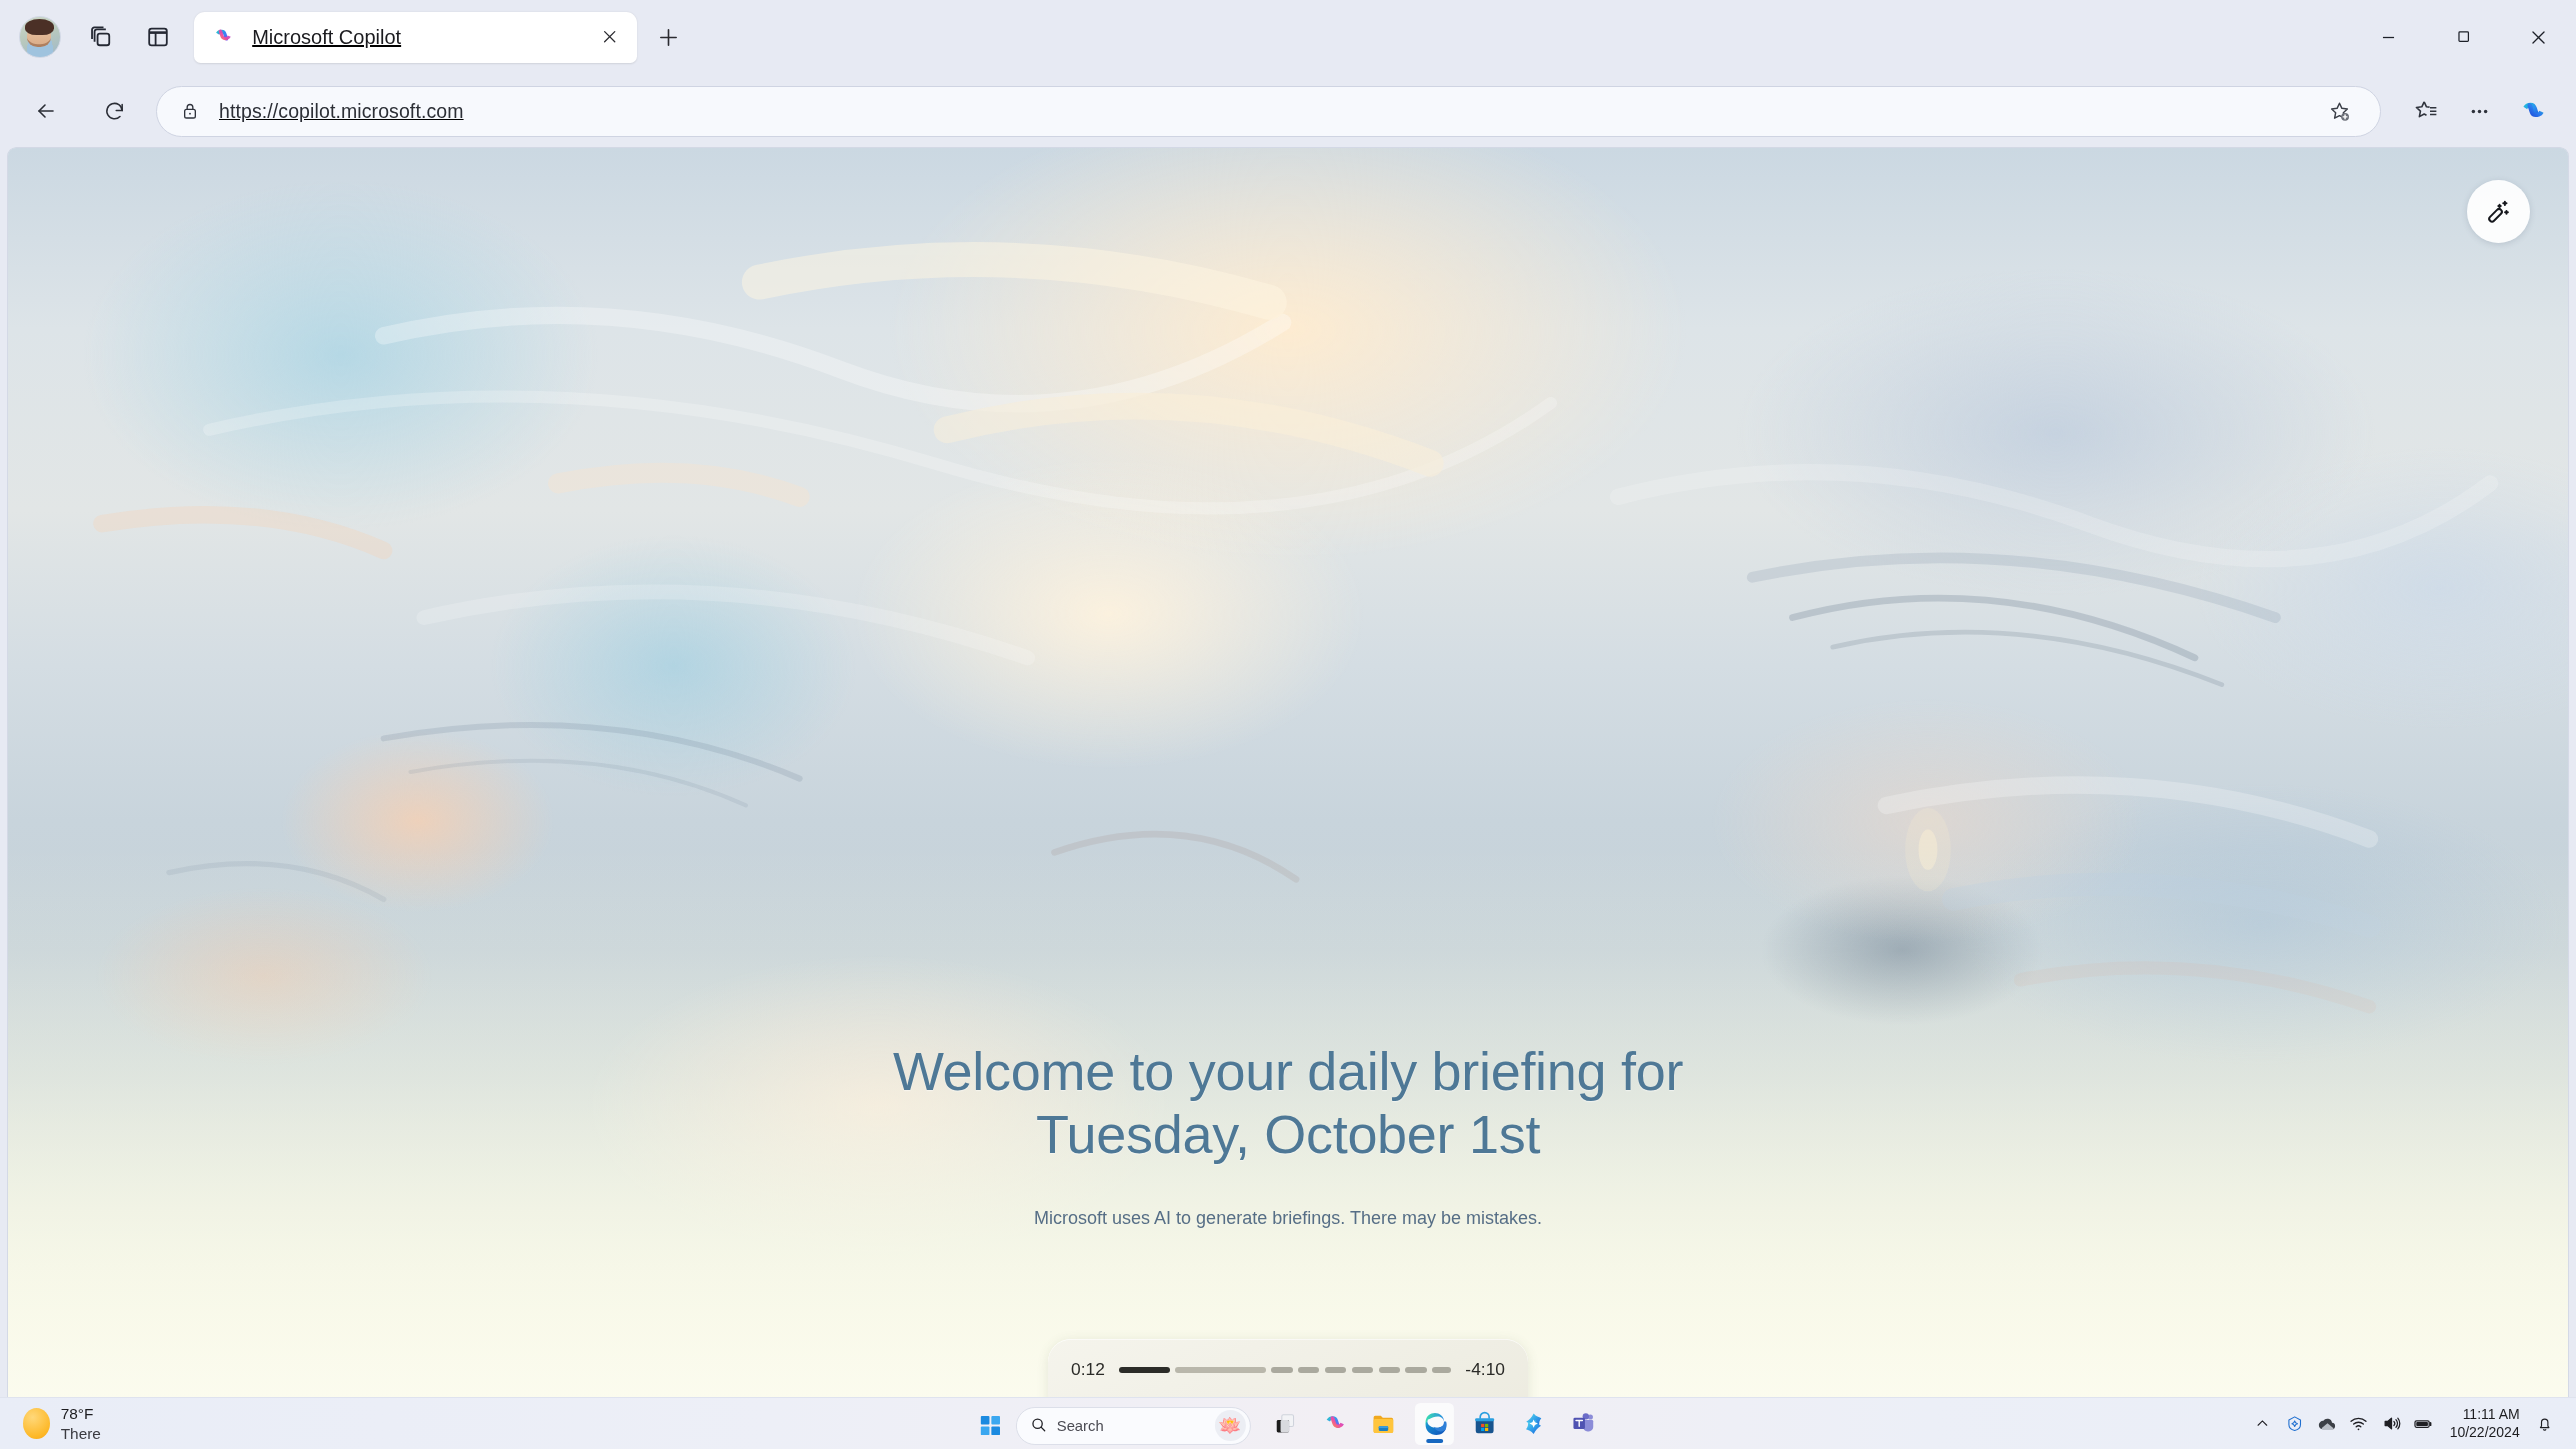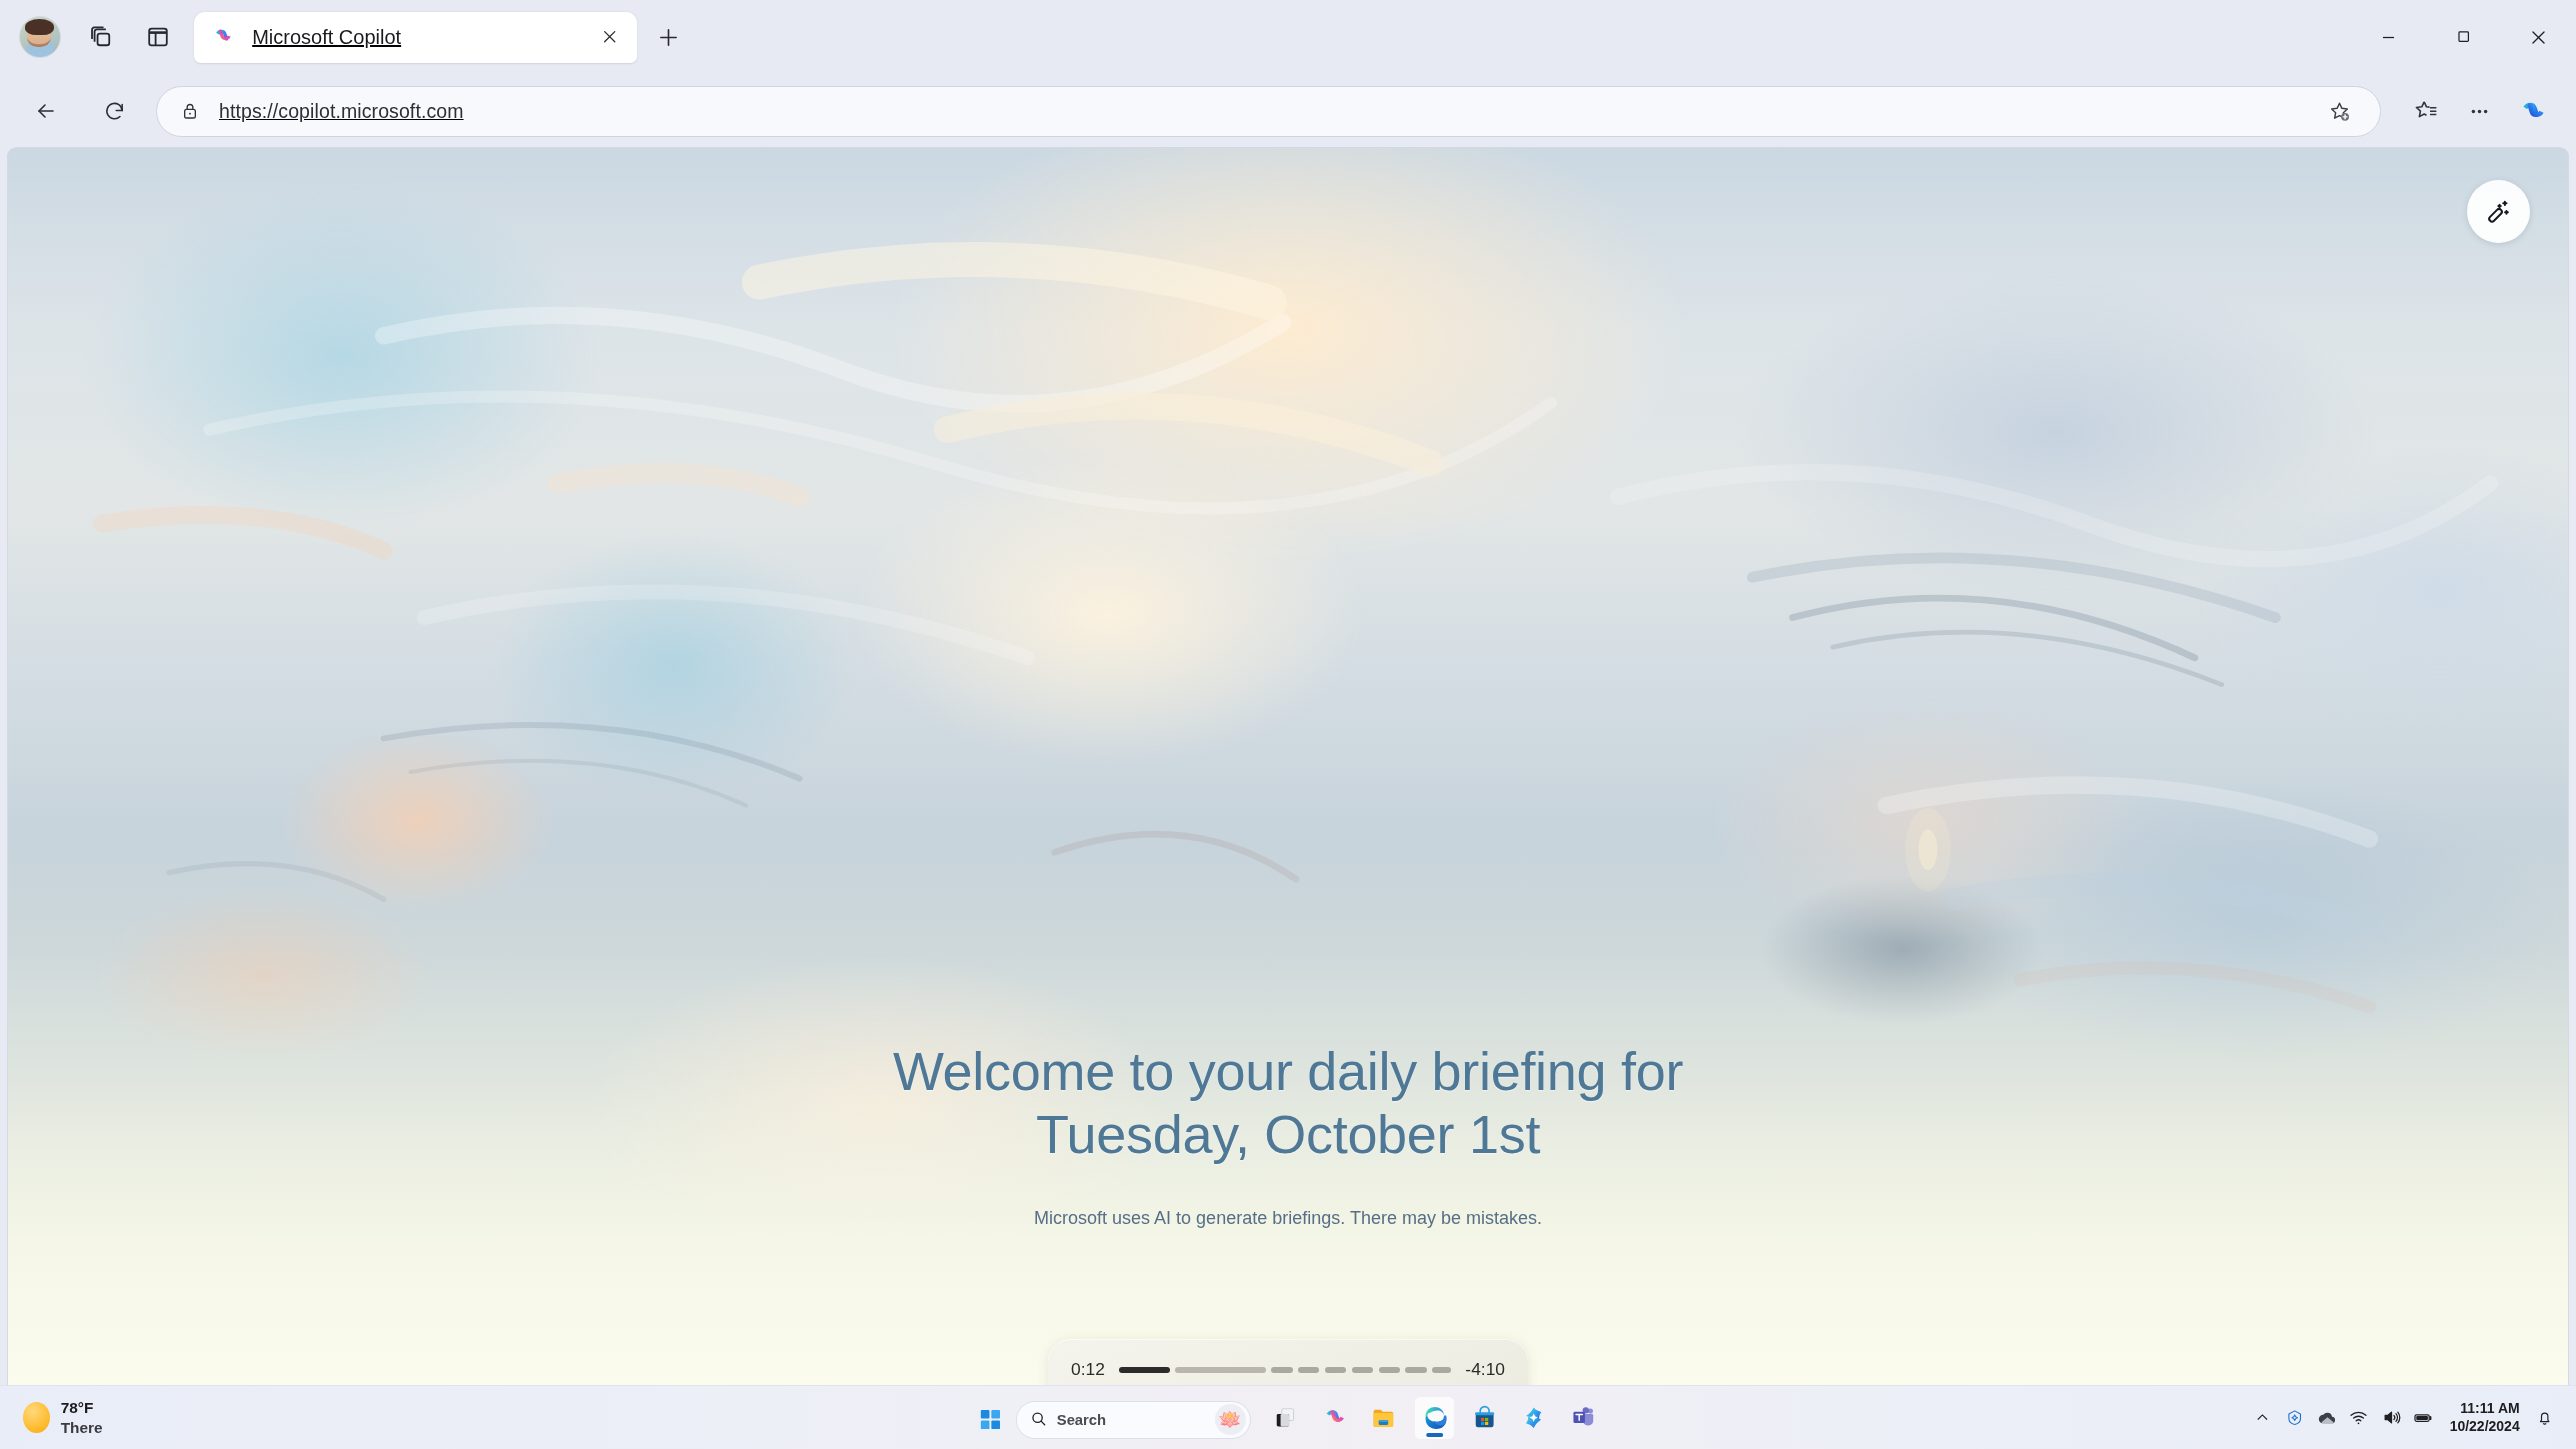--- a/index.html
+++ b/index.html
@@ -241,25 +241,24 @@
   .ctrl-right { position: absolute; right: 0; top: 50%; transform: translateY(-50%); }
   .ctrl-center {
     position: absolute; left: 50%; top: 50%;
     transform: translate(-50%,-50%);
     display: flex; align-items: center; gap: 29.5px;
   }
 
   
   .taskbar {
     position: absolute; left: 0; right: 0; bottom: 0;
-    height: 64px;
+    height: 52px;
     background: linear-gradient(90deg, #e9edf7 0%, #edeff7 30%, #f2eff4 52%, #eceff7 75%, #e9edf7 100%);
     display: flex; align-items: center;
     border-top: 0.7px solid #dfe3ee;
-    font-weight: bold;
   }
   .tb-weather {
     display: flex; align-items: center; gap: 10.7px;
     padding-left: 23px; flex: 0 0 auto;
   }
   .sun {
     width: 27px; height: 31px; border-radius: 50%;
     background: radial-gradient(circle at 36% 30%, #ffd87a 0%, #fdb827 70%, #f6a21c 100%);
   }
   .wx-text { line-height: 1.28; }

